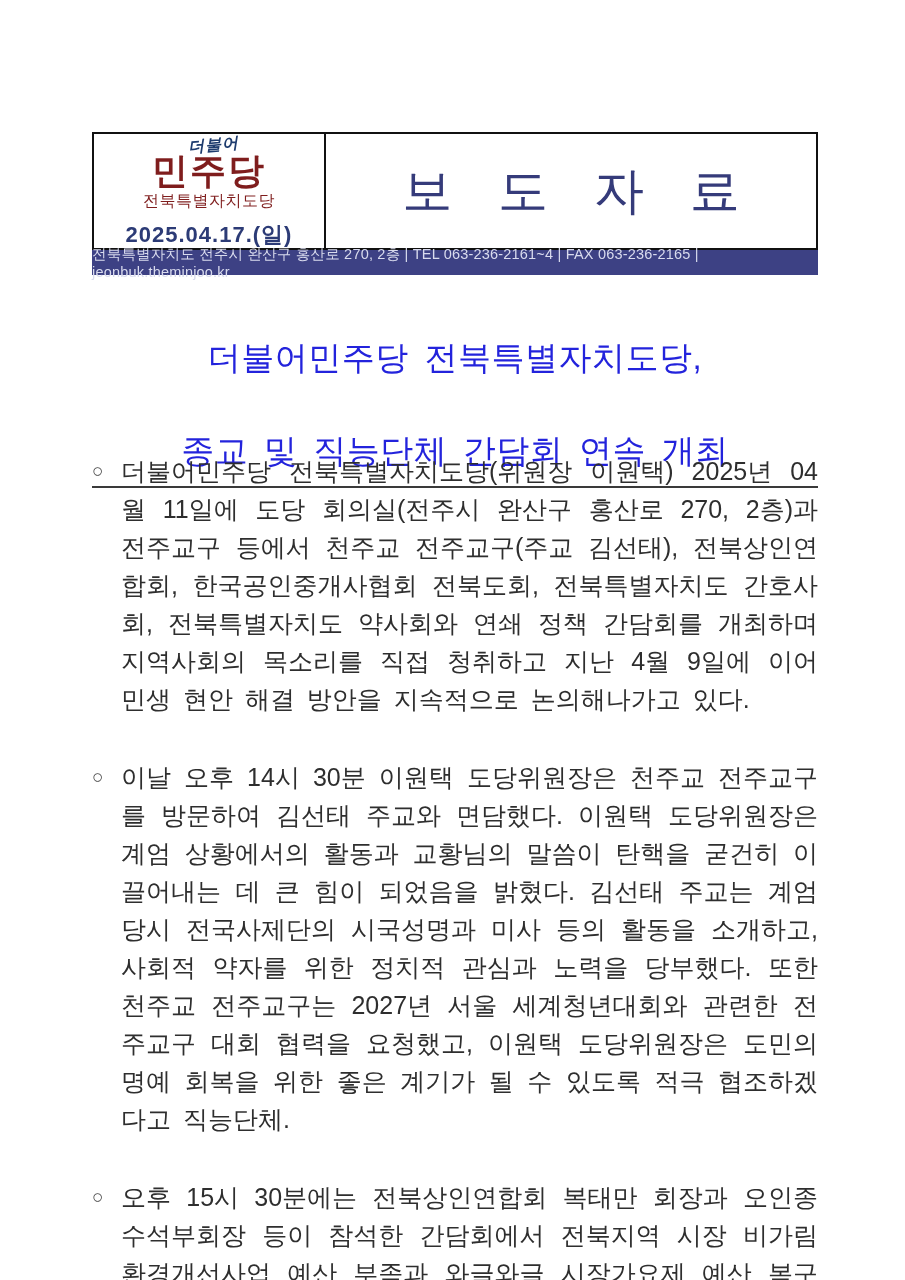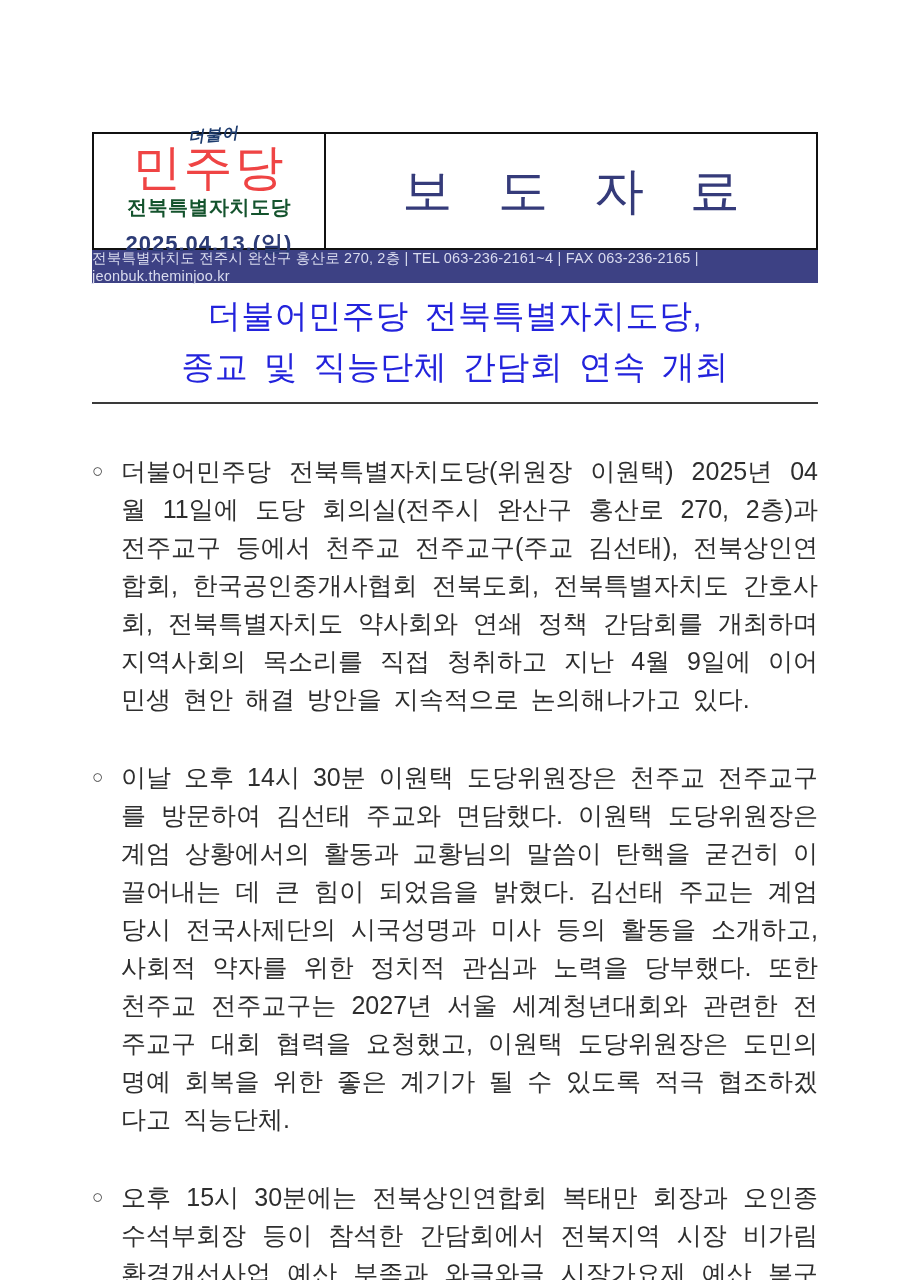--- a/index.html
+++ b/index.html
@@ -34,28 +34,28 @@
   }
   .logo-deobuleo{
     font-size:16px;font-weight:700;font-style:italic;
     color:#1e3c6e;
     transform:rotate(-5deg);
     letter-spacing:1px;
     margin-bottom:-3px;
     margin-left:8px;
   }
   .logo-minjoo{
-    font-size:49px;font-weight:400;
-    color:#ef4444;
+    font-size:36px;font-weight:700;
+    color:#7f1d1d;
     letter-spacing:2px;
     line-height:1.0;
   }
   .logo-sub{
-    font-size:20px;font-weight:700;
-    color:#14532d;
+    font-size:16px;font-weight:400;
+    color:#7f1d1d;
     letter-spacing:0.5px;
     margin-top:2px;
   }
   .logo-date{
     font-size:22px;font-weight:600;
     color:#2c3b76;
     margin-top:8px;
     letter-spacing:1px;
   }
   .doctype-cell{
@@ -65,38 +65,39 @@
   .doctype-text{
     font-size:50px;
     font-weight:500;
     color:#353b7a;
     letter-spacing:16px;
     padding-left:16px; 
   }
   .header-bar{
     background:#3d4184;
     color:#d9dbee;
-    height:33px;
+    height:25px;
     display:flex;align-items:center;justify-content:center;
     font-size:14.5px;
     letter-spacing:0.2px;
   }
 
   
   .title-block{
     position:absolute;left:92px;top:290px;width:726px;
     text-align:center;
   }
   .title-line{
     color:#2323dc;
     font-size:33px;
     font-weight:500;
     line-height:51px;
     letter-spacing:0.5px;
     word-spacing:6px;
+    margin-top:42px;
   }
   .subtitle{
     color:#2b2b2b;
     font-size:24px;
     font-weight:400;
     line-height:38px;
     word-spacing:12px;
     margin-top:2px;
   }
   .title-rule{
@@ -133,21 +134,21 @@
 <body>
 
 <div class="page">
 
   <div class="header-wrap">
     <div class="header-top">
       <div class="logo-cell">
         <div class="logo-deobuleo">더불어</div>
         <div class="logo-minjoo">민주당</div>
         <div class="logo-sub">전북특별자치도당</div>
-        <div class="logo-date">2025.04.13.(일)</div>
+        <div class="logo-date">2025.04.17.(일)</div>
       </div>
       <div class="doctype-cell">
         <div class="doctype-text">보 도 자 료</div>
       </div>
     </div>
     <div class="header-bar">
       <span>전북특별자치도 전주시 완산구 홍산로 270, 2층 |  TEL 063-236-2161~4  |  FAX 063-236-2165  |  jeonbuk.theminjoo.kr</span>
     </div>
   </div>
 

